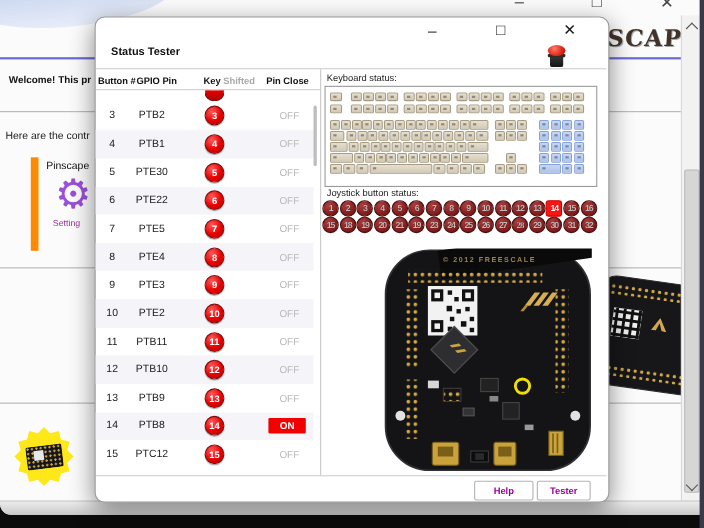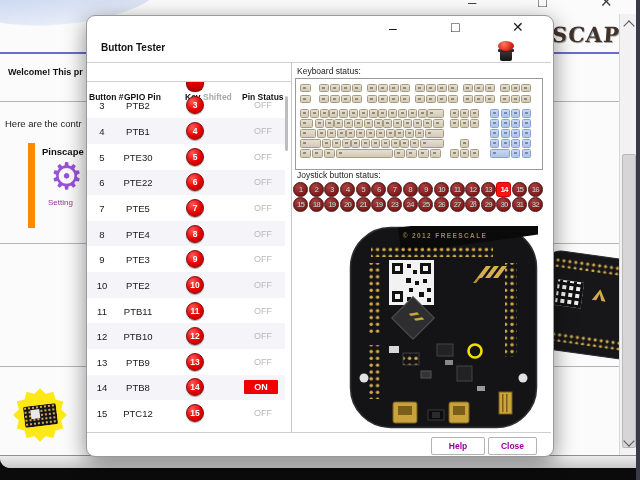--- a/index.html
+++ b/index.html
@@ -10,21 +10,21 @@
     border-radius:0 0 0 10px;overflow:hidden;}
   .bluearc{position:absolute;left:-30px;top:-34px;width:190px;height:58px;border-radius:50%;
     background:linear-gradient(#a8bde8,#e2e9f7);opacity:.8;transform:rotate(-6deg);}
   .appctl{position:absolute;top:-7px;font-size:15px;color:#444;}
   .mm-title{position:absolute;left:9px;top:20px;font-size:15px;font-weight:bold;color:#1c1c3c;}
   .bluerule{position:absolute;left:0;top:52px;width:637px;height:2px;background:#6a6ad2;}
   .welcome{position:absolute;left:8px;top:67px;font-size:9px;font-weight:bold;color:#111;}
   .hr{position:absolute;left:0;width:633px;height:1px;background:#b5b5b5;}
   .introtxt{position:absolute;left:5px;top:118px;font-size:9.5px;color:#222;}
   .orangebar{position:absolute;left:28px;top:143px;width:7px;height:85px;background:#ff8a00;}
-  .pinslabel{position:absolute;left:42px;top:146px;font-size:9.5px;font-weight:bold;color:#111;}
+  .pinslabel{position:absolute;left:42px;top:146px;font-size:9.5px;font-weight:normal;color:#111;}
   .gear{position:absolute;left:50px;top:158px;font-family:"DejaVu Sans",sans-serif;font-size:37px;
     color:#9a50d8;line-height:1;}
   .setlabel{position:absolute;left:48px;top:198px;font-size:8px;color:#993399;}
   .bodytxt{position:absolute;font-size:9.5px;color:#222;line-height:13px;}
   
   .star{position:absolute;left:11px;top:386px;width:58px;height:58px;}
   .star .ray{position:absolute;left:10px;top:10px;width:38px;height:38px;background:#ffe81a;}
   .star .b1{transform:rotate(15deg)} .star .b2{transform:rotate(45deg)} .star .b3{transform:rotate(75deg)}
   .star .chip{position:absolute;left:13px;top:19px;width:33px;height:21px;background:#16161a;
     transform:rotate(-7deg);border-radius:2px;
@@ -57,21 +57,21 @@
     border:1px solid #9a9a9a;border-radius:9px;box-shadow:0 6px 22px rgba(0,0,0,.45);}
   .dctl{position:absolute;font-size:14px;color:#1a1a1a;cursor:default;}
   .dtitle{position:absolute;left:14px;top:26px;font-size:10px;font-weight:bold;color:#111;}
   .pushbtn{position:absolute;left:409px;top:25px;width:20px;height:22px;}
   .pushbtn .base{position:absolute;left:4px;top:9px;width:12px;height:11px;background:linear-gradient(#3a3a3a,#141414);border-radius:2px;}
   .pushbtn .flange{position:absolute;left:2px;top:8px;width:16px;height:3px;background:#2c2c2c;border-radius:1px;}
   .pushbtn .cap{position:absolute;left:2px;top:0;width:16px;height:10px;border-radius:50%;
     background:radial-gradient(circle at 38% 30%,#ff7a66,#d81f10 65%,#9c1106);}
   .dhr{position:absolute;left:0;width:464px;height:1px;background:#cfcfcf;}
   
-  .thead span{position:absolute;top:52px;font-size:8.5px;font-weight:bold;color:#111;margin-top:24px;}
+  .thead span{position:absolute;top:52px;font-size:8.5px;font-weight:bold;color:#111;}
   .vdiv{position:absolute;left:204px;top:47px;width:1px;height:369px;background:#c8c8c8;}
   .tsb{position:absolute;left:198px;top:80px;width:3px;height:55px;background:#bdbdbd;border-radius:2px;}
   #rows{position:absolute;left:0;top:76.6px;width:198px;}
   .trow{position:relative;height:25.65px;}
   .trow.shaded{background:#f4f4f9;}
   .cell{position:absolute;top:50%;transform:translateY(-50%);font-size:9.5px;color:#1a1a1a;}
   .c-btn{left:0;width:30px;text-align:center;}
   .c-pin{left:22px;width:58px;text-align:center;}
   .c-status{left:148px;width:56px;text-align:center;font-size:9px;}
   .c-status.off{color:#b9b9b9;}
@@ -153,34 +153,34 @@
 
     <div class="bottomstrip"></div>
   </div>
   <div class="rightedge"></div>
 
   <div id="dialog">
     <span class="dctl" style="left:302px;top:4px">–</span>
     <span class="dctl" style="left:364px;top:3px">□</span>
     <span class="dctl" style="left:425px;top:3px">✕</span>
 
-    <div class="dtitle">Button Tester</div>
+    <div class="dtitle">Status Tester</div>
     <div class="pushbtn">
       <div class="base"></div>
         <div class="flange"></div>
         <div class="cap"></div>
     </div>
     <div class="dhr" style="top:46px"></div>
 
     <div class="thead">
       <span style="left:2px">Button #</span>
       <span style="left:37px">GPIO Pin</span>
       <span style="left:98px">Key</span>
       <span style="left:116px;color:#a8a8a8">Shifted</span>
-      <span style="left:155px">Pin Status</span>
+      <span style="left:155px">Pin Close</span>
     </div>
     <div class="dhr" style="top:65px;width:204px"></div>
     <div class="sliver"></div>
     <div id="rows">
         <div class="trow">
           <div class="cell c-btn">3</div>
           <div class="cell c-pin">PTB2</div>
           <div class="badge">3</div>
           <div class="cell c-status off">OFF</div>
         </div>
@@ -490,16 +490,16 @@
       <rect x="79" y="184" width="16" height="10" fill="#0c0c0c" stroke="#3a3a3a"></rect>
       <rect x="83" y="186" width="8" height="6" fill="#2a2a2a"></rect>
       <rect x="150" y="166" width="13" height="22" fill="#caa53d" stroke="#7a5f18"></rect>
       <rect x="153" y="168" width="1.5" height="18" fill="#7a5f18"></rect>
       <rect x="157" y="168" width="1.5" height="18" fill="#7a5f18"></rect>
     </svg>
 
     <div class="dhr" style="top:416px"></div>
     <div class="btnbar">
       <button id="helpbtn">Help</button>
-      <button id="closebtn">Close</button>
+      <button id="closebtn">Tester</button>
     </div>
   </div>
 </div>
 
 </body></html>

